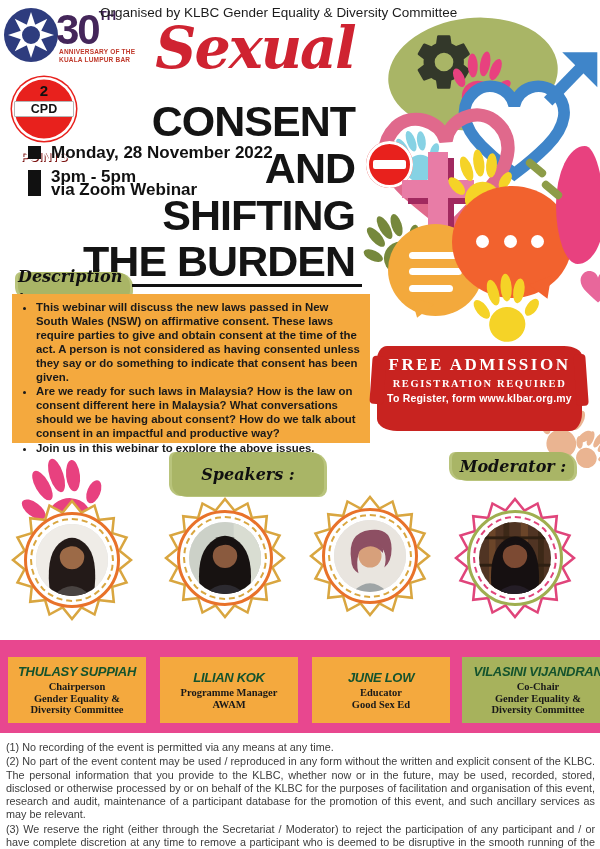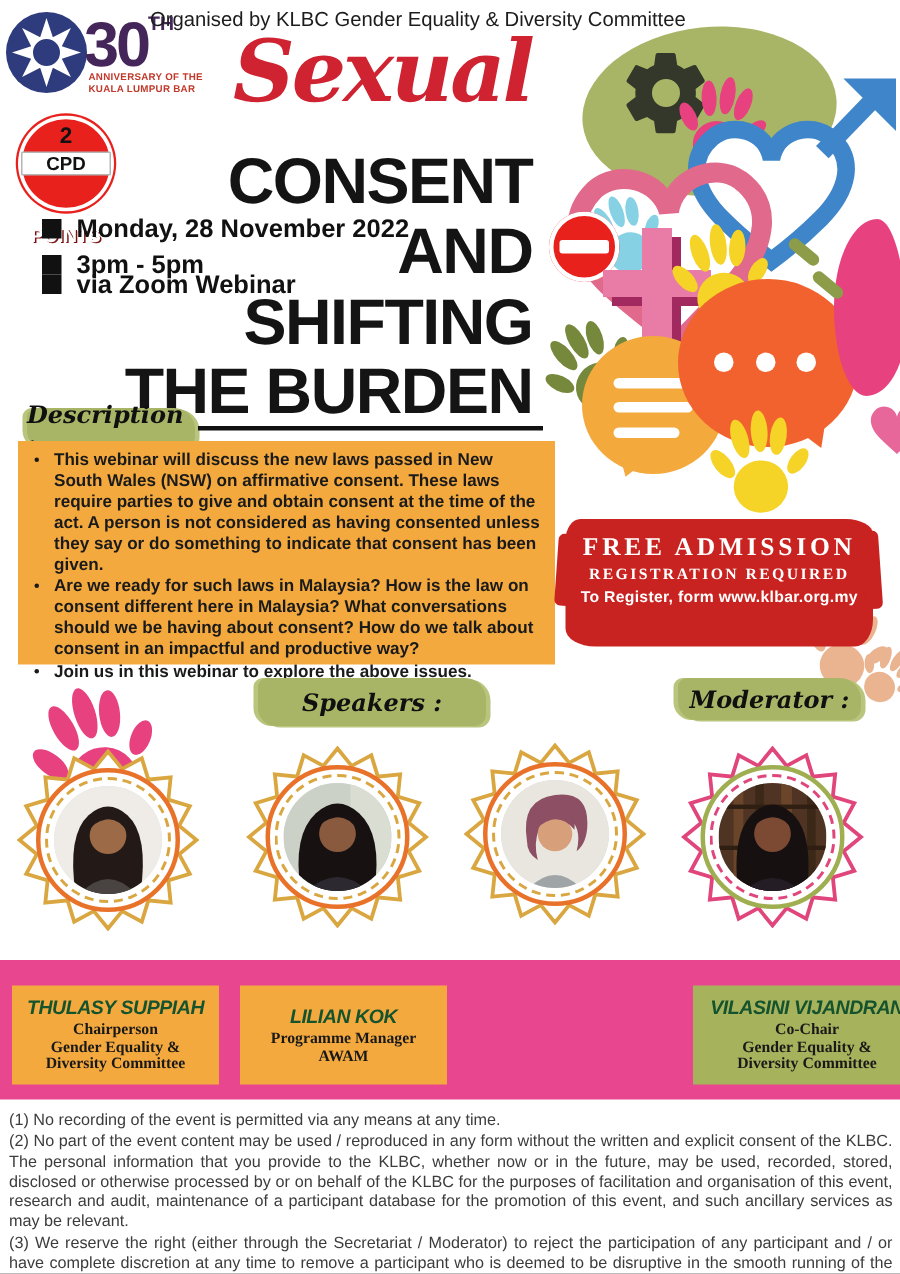--- a/index.html
+++ b/index.html
@@ -41,21 +41,21 @@
   .sq{width:13px;height:13px;background:#111;margin-top:3px;flex:none;}
   .detail-txt{font-size:17px;font-weight:bold;color:#111;}
   .d0{top:143px;}.d1{top:167px;}.d2{top:180px;}
 
   
   .brush{background:#a9b566;border-radius:6px 14px 8px 12px;display:flex;align-items:center;justify-content:center;
     box-shadow:-3px 0 0 #b9c47c,3px 1px 0 #b9c47c;}
   .script{font-family:"DejaVu Serif",serif;font-style:italic;font-weight:bold;color:#101010;}
   .desc-label{left:18px;top:272px;width:112px;height:27px;font-size:16px;}
   .desc-line{left:132px;top:284px;width:230px;height:2.5px;background:#111;}
-  .spk-label{left:172px;top:452px;width:152px;height:32px;font-size:16px;}
+  .spk-label{left:172px;top:452px;width:152px;height:44px;font-size:16px;}
   .mod-label{left:452px;top:452px;width:122px;height:28px;font-size:16px;}
 
   
   .desc-box{left:12px;top:294px;width:358px;height:149px;background:#f4a93e;box-sizing:border-box;padding:7px 10px 4px 8px;}
   .desc-box ul{margin:0;padding-left:16px;}
   .desc-box li{font-size:11.4px;font-weight:bold;color:#1a1a1a;line-height:1.22;margin-bottom:1px;}
 
   
   .admission{left:377px;top:346px;width:205px;height:85px;background:#c82320;
     border-radius:10px 18px 12px 20px/14px 10px 18px 12px;text-align:center;box-sizing:border-box;padding-top:9px;}
@@ -385,20 +385,25 @@
     <div class="p-name">THULASY SUPPIAH</div>
     <div class="p-role" style="white-space: pre-line;">Chairperson
 Gender Equality &amp;
 Diversity Committee</div>
   </div>
   <div class="abs card" style="left:160px;">
     <div class="p-name">LILIAN KOK</div>
     <div class="p-role" style="white-space: pre-line;">Programme Manager
 AWAM</div>
   </div>
+  <div class="abs card" style="left:312px;">
+    <div class="p-name">JUNE LOW</div>
+    <div class="p-role" style="white-space: pre-line;">Educator
+Good Sex Ed</div>
+  </div>
   <div class="abs card olive" style="left:462px;width:152px;text-align:center;">
     <div class="p-name">VILASINI VIJANDRAN</div>
     <div class="p-role" style="white-space: pre-line;">Co-Chair
 Gender Equality &amp;
 Diversity Committee</div>
   </div>
 
   <div class="abs terms">
     <p>(1) No recording of the event is permitted via any means at any time.</p>
     <p>(2) No part of the event content may be used / reproduced in any form without the written and explicit consent of the KLBC. The personal information that you provide to the KLBC, whether now or in the future, may be used, recorded, stored, disclosed or otherwise processed by or on behalf of the KLBC for the purposes of facilitation and organisation of this event, research and audit, maintenance of a participant database for the promotion of this event, and such ancillary services as may be relevant.</p>

